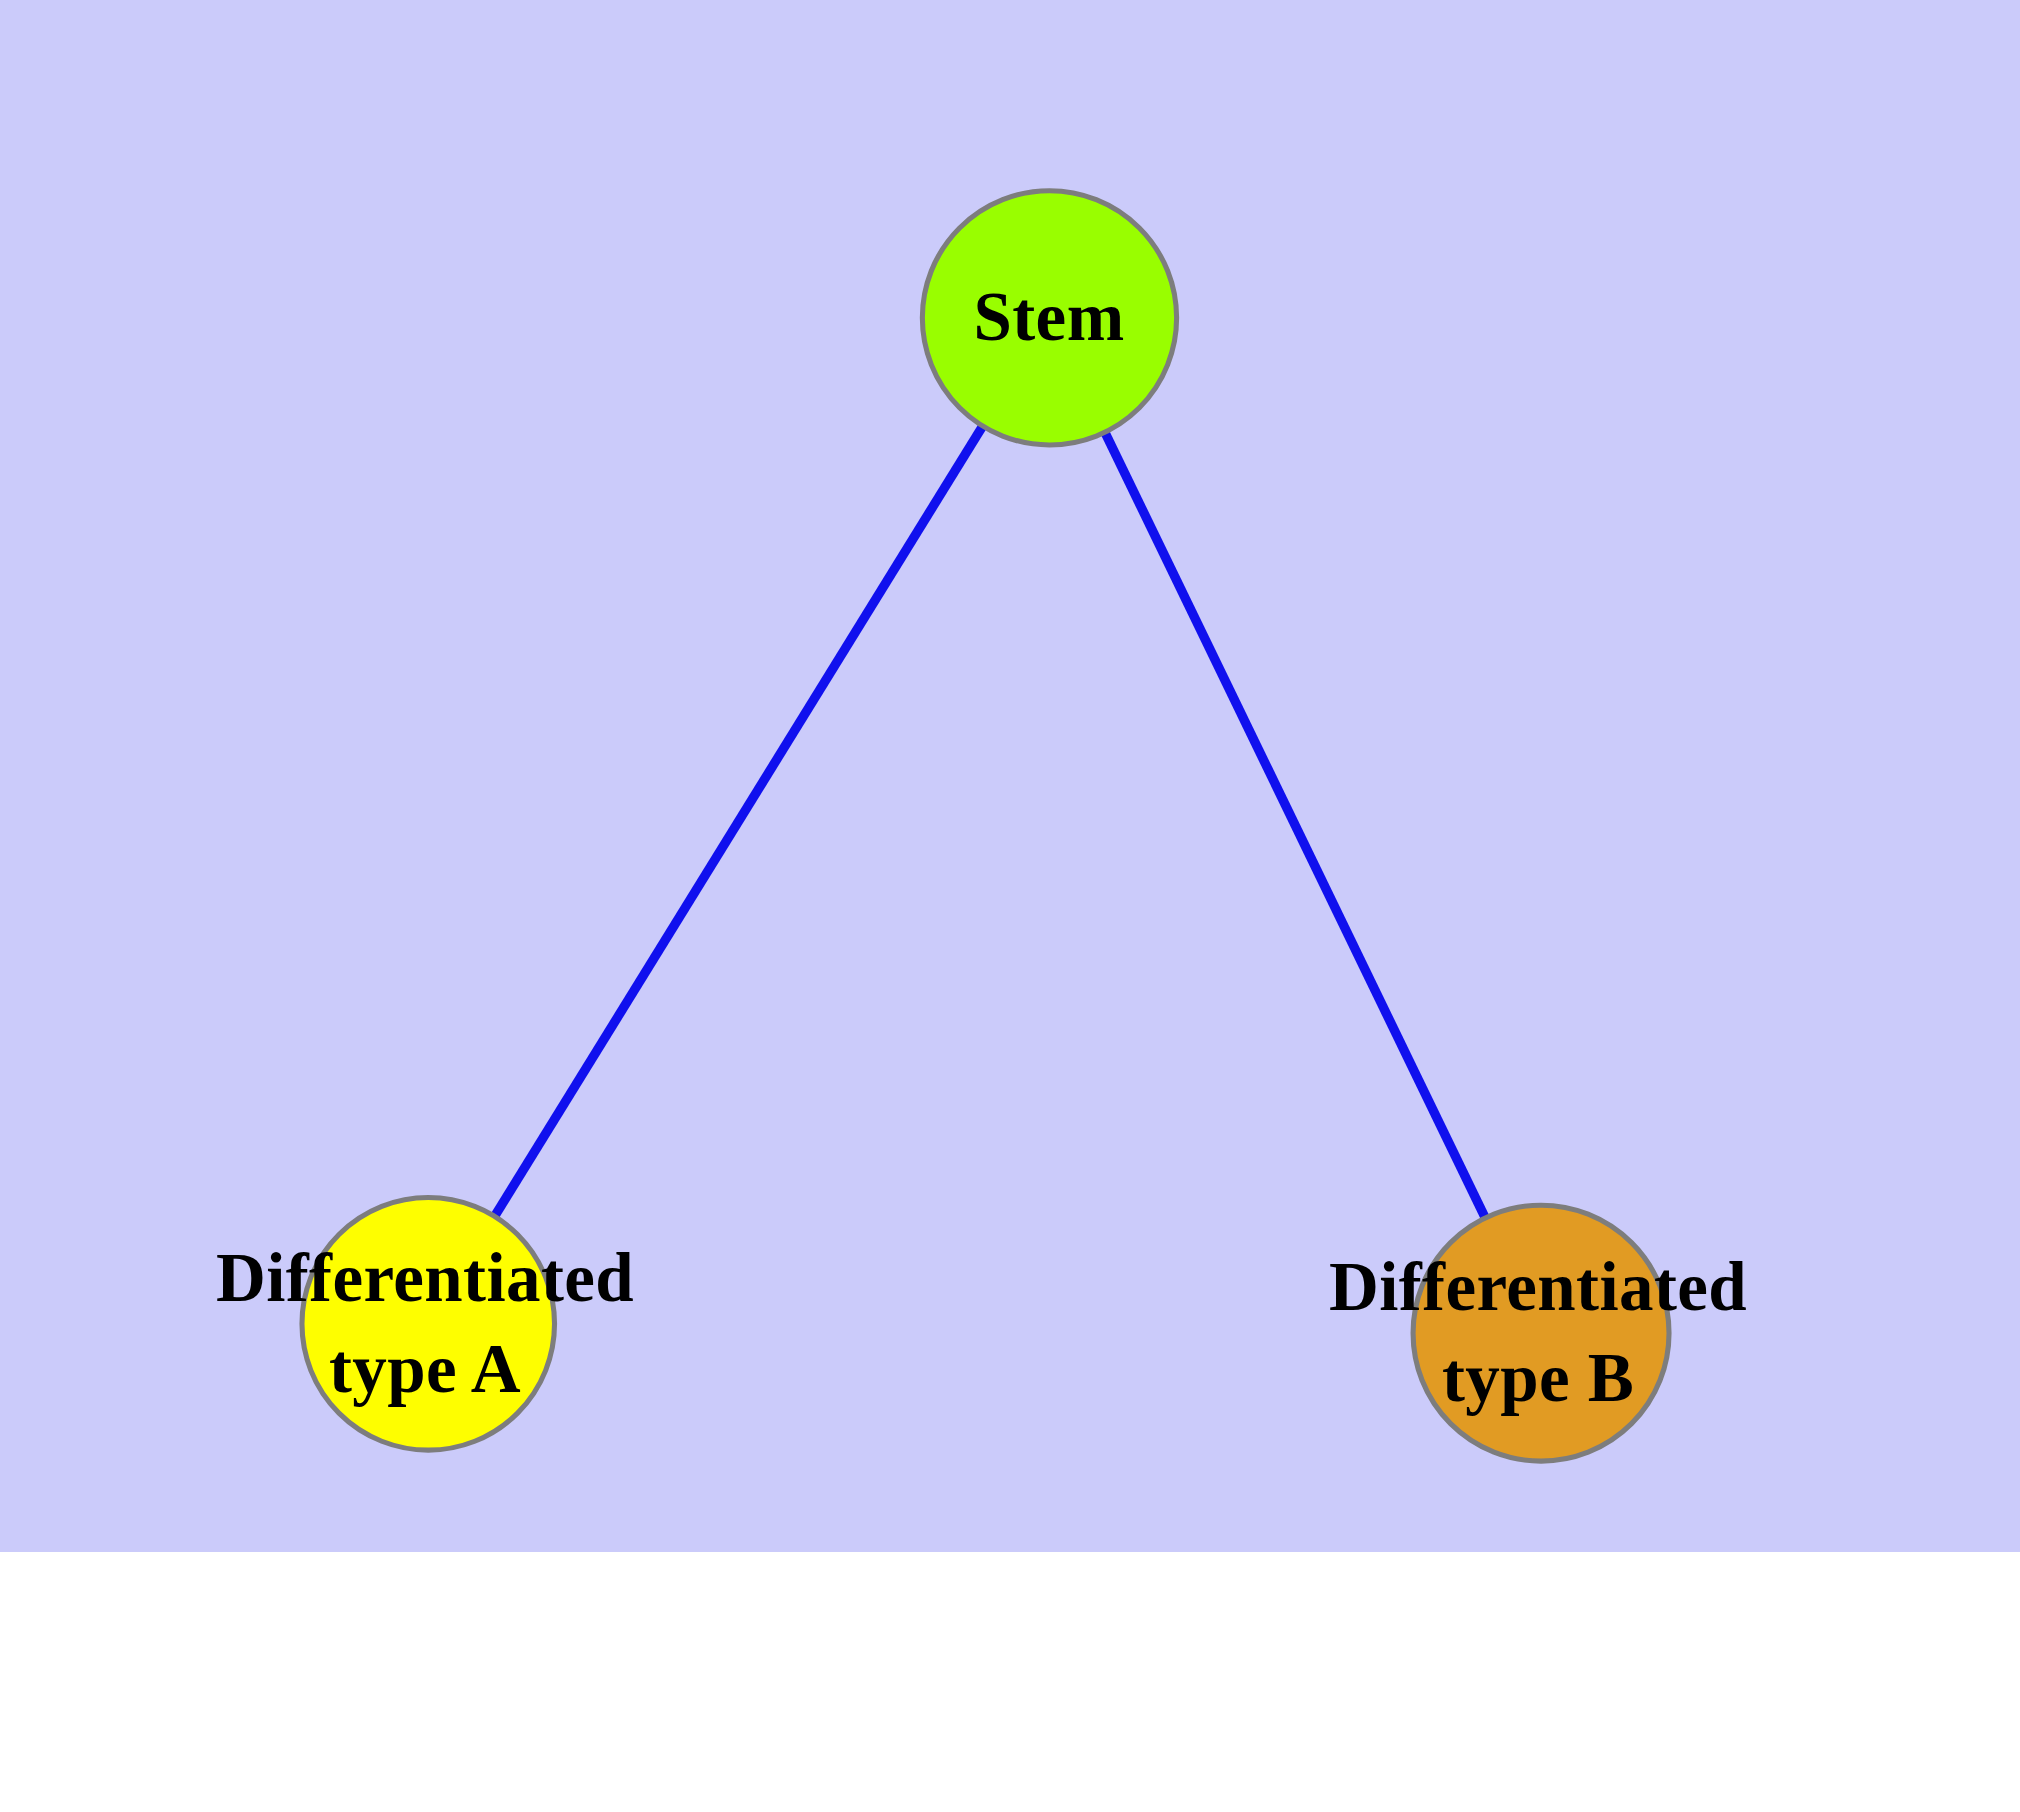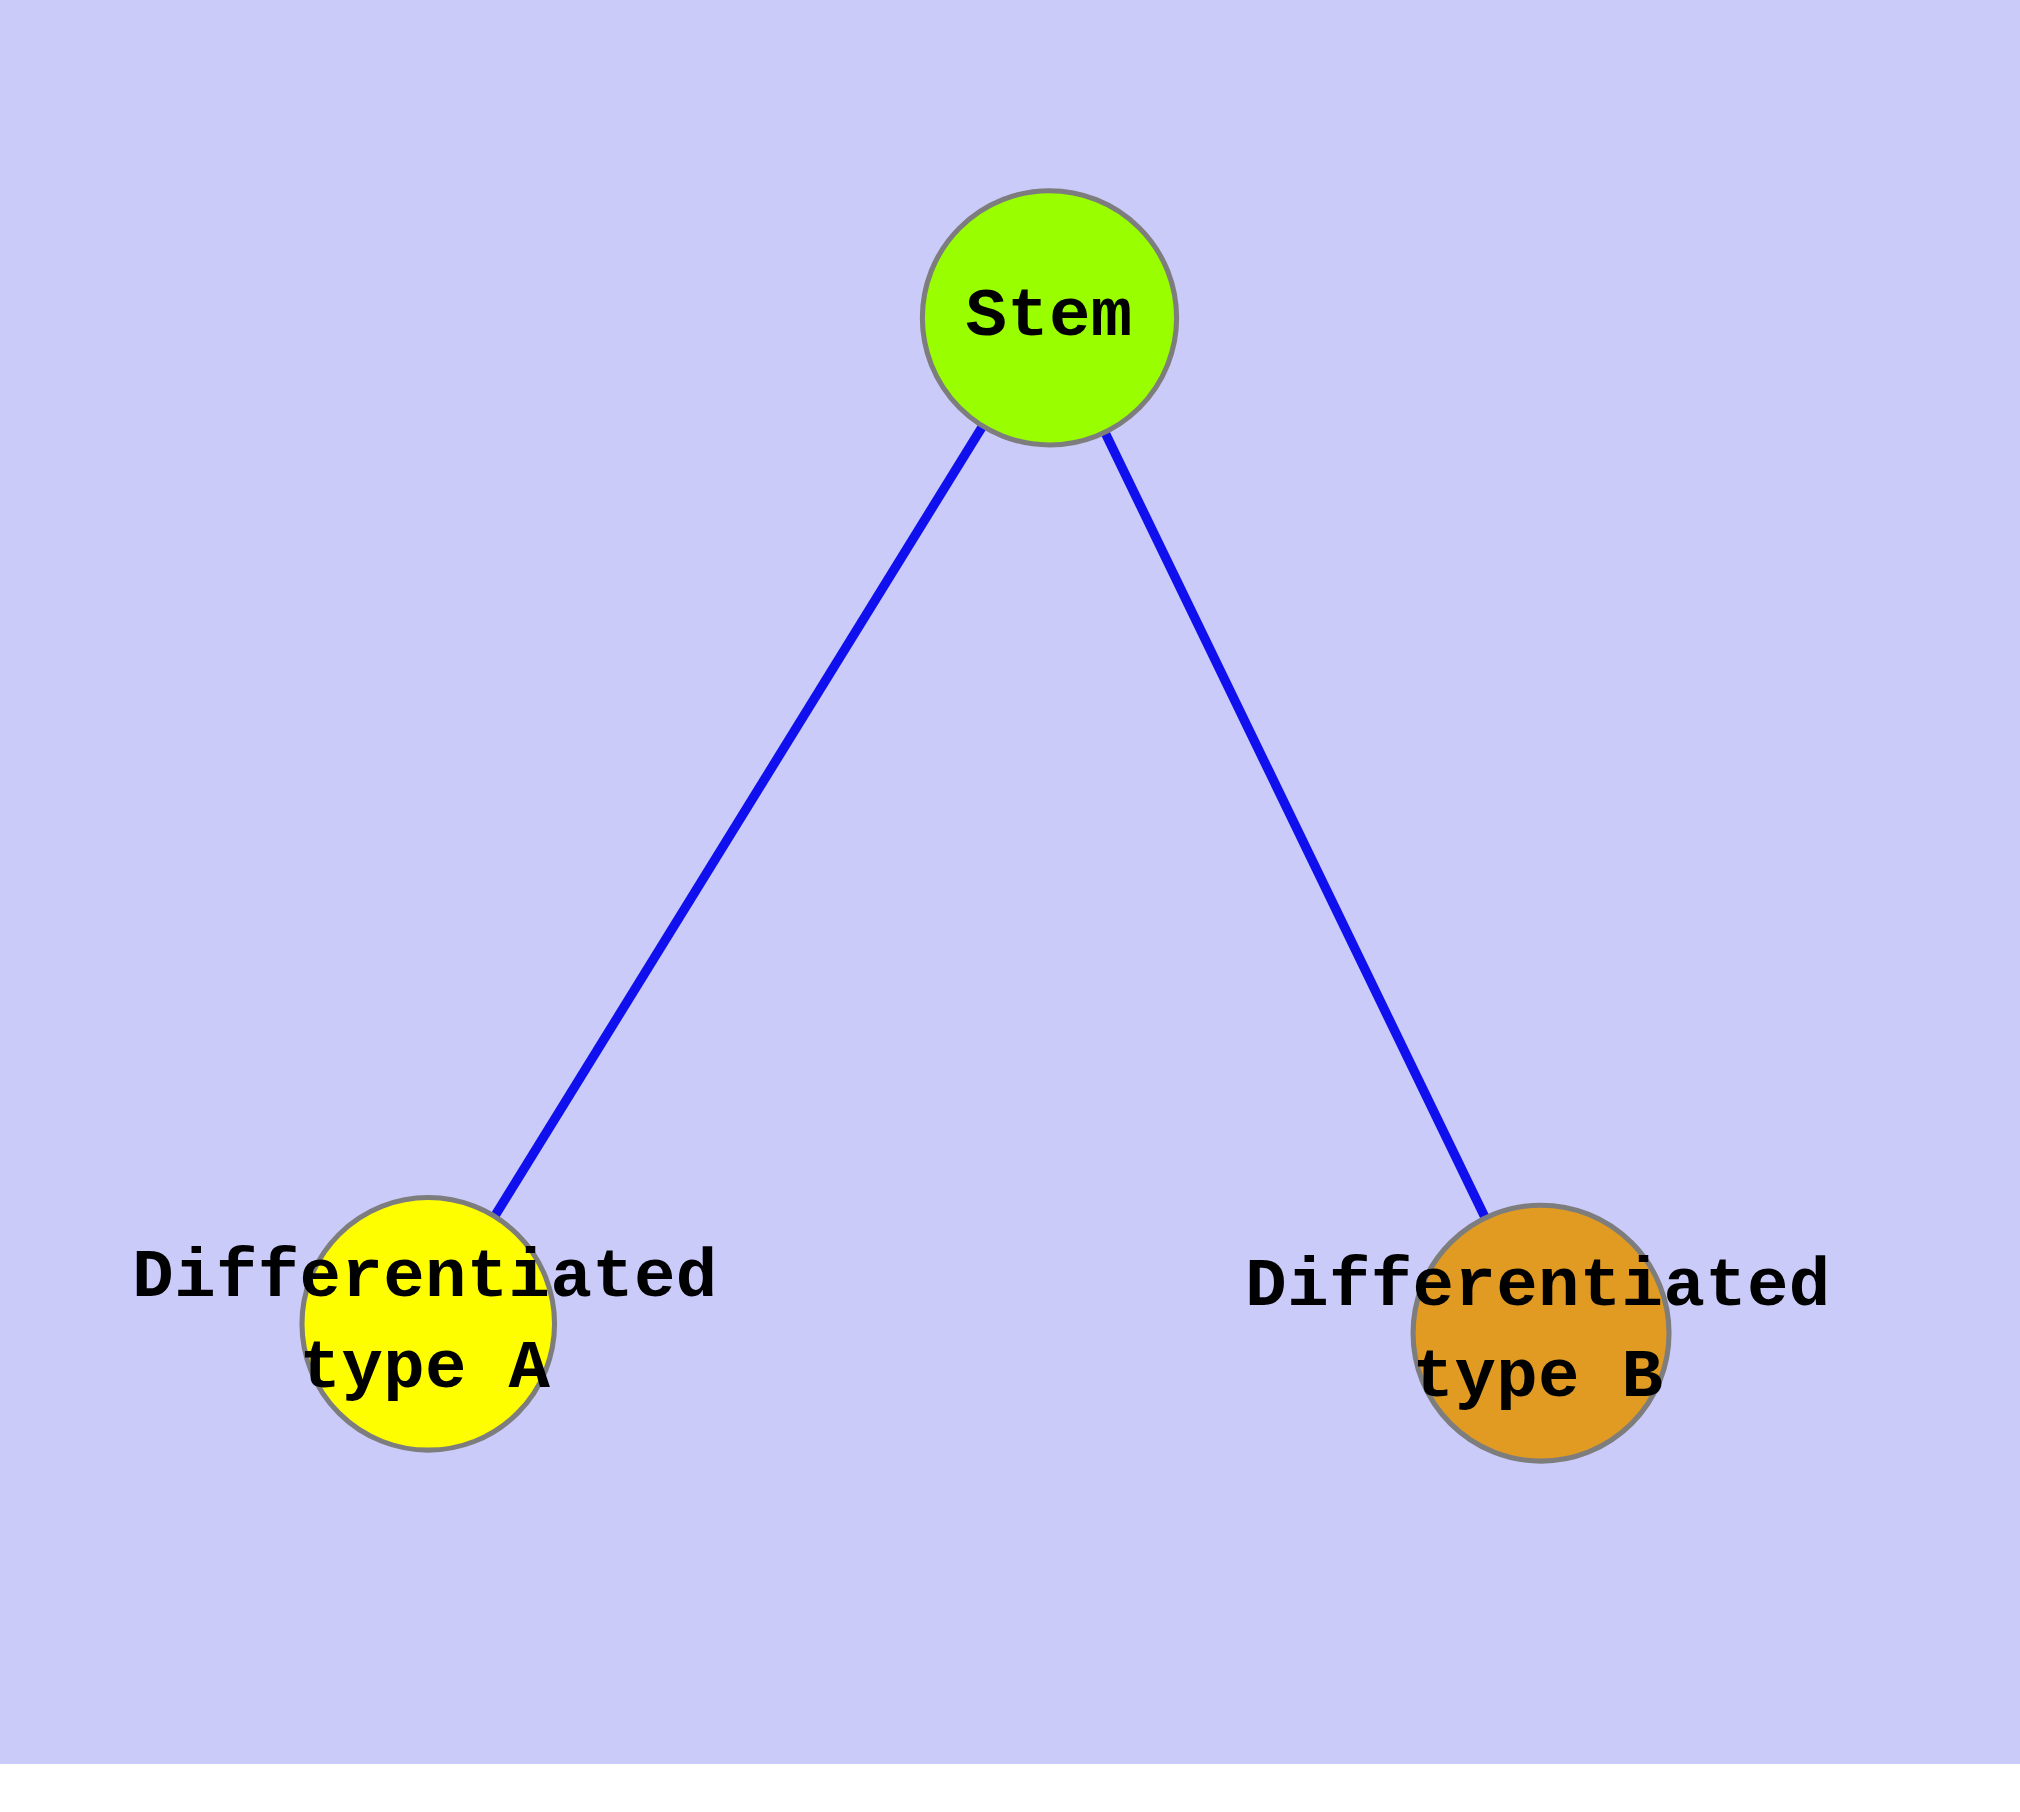--- a/index.html
+++ b/index.html
@@ -2,23 +2,23 @@
 <html style="font-size:13.6px"><head>
 <meta charset="utf-8">
 <style>
   html, body {
     margin: 0;
     padding: 0;
   }
   .canvas {
     position: relative;
     width: 2021px;
-    height: 1764px;
+    height: 1552px;
     overflow: hidden;
-    font-family: Liberation Mono, monospace;
+    font-family: Liberation Serif, serif;
   }
   .canvas svg {
     position: absolute;
     left: 0;
     top: 0;
     width: 2021px;
     height: 1812px;
     display: block;
   }
   .edge {

